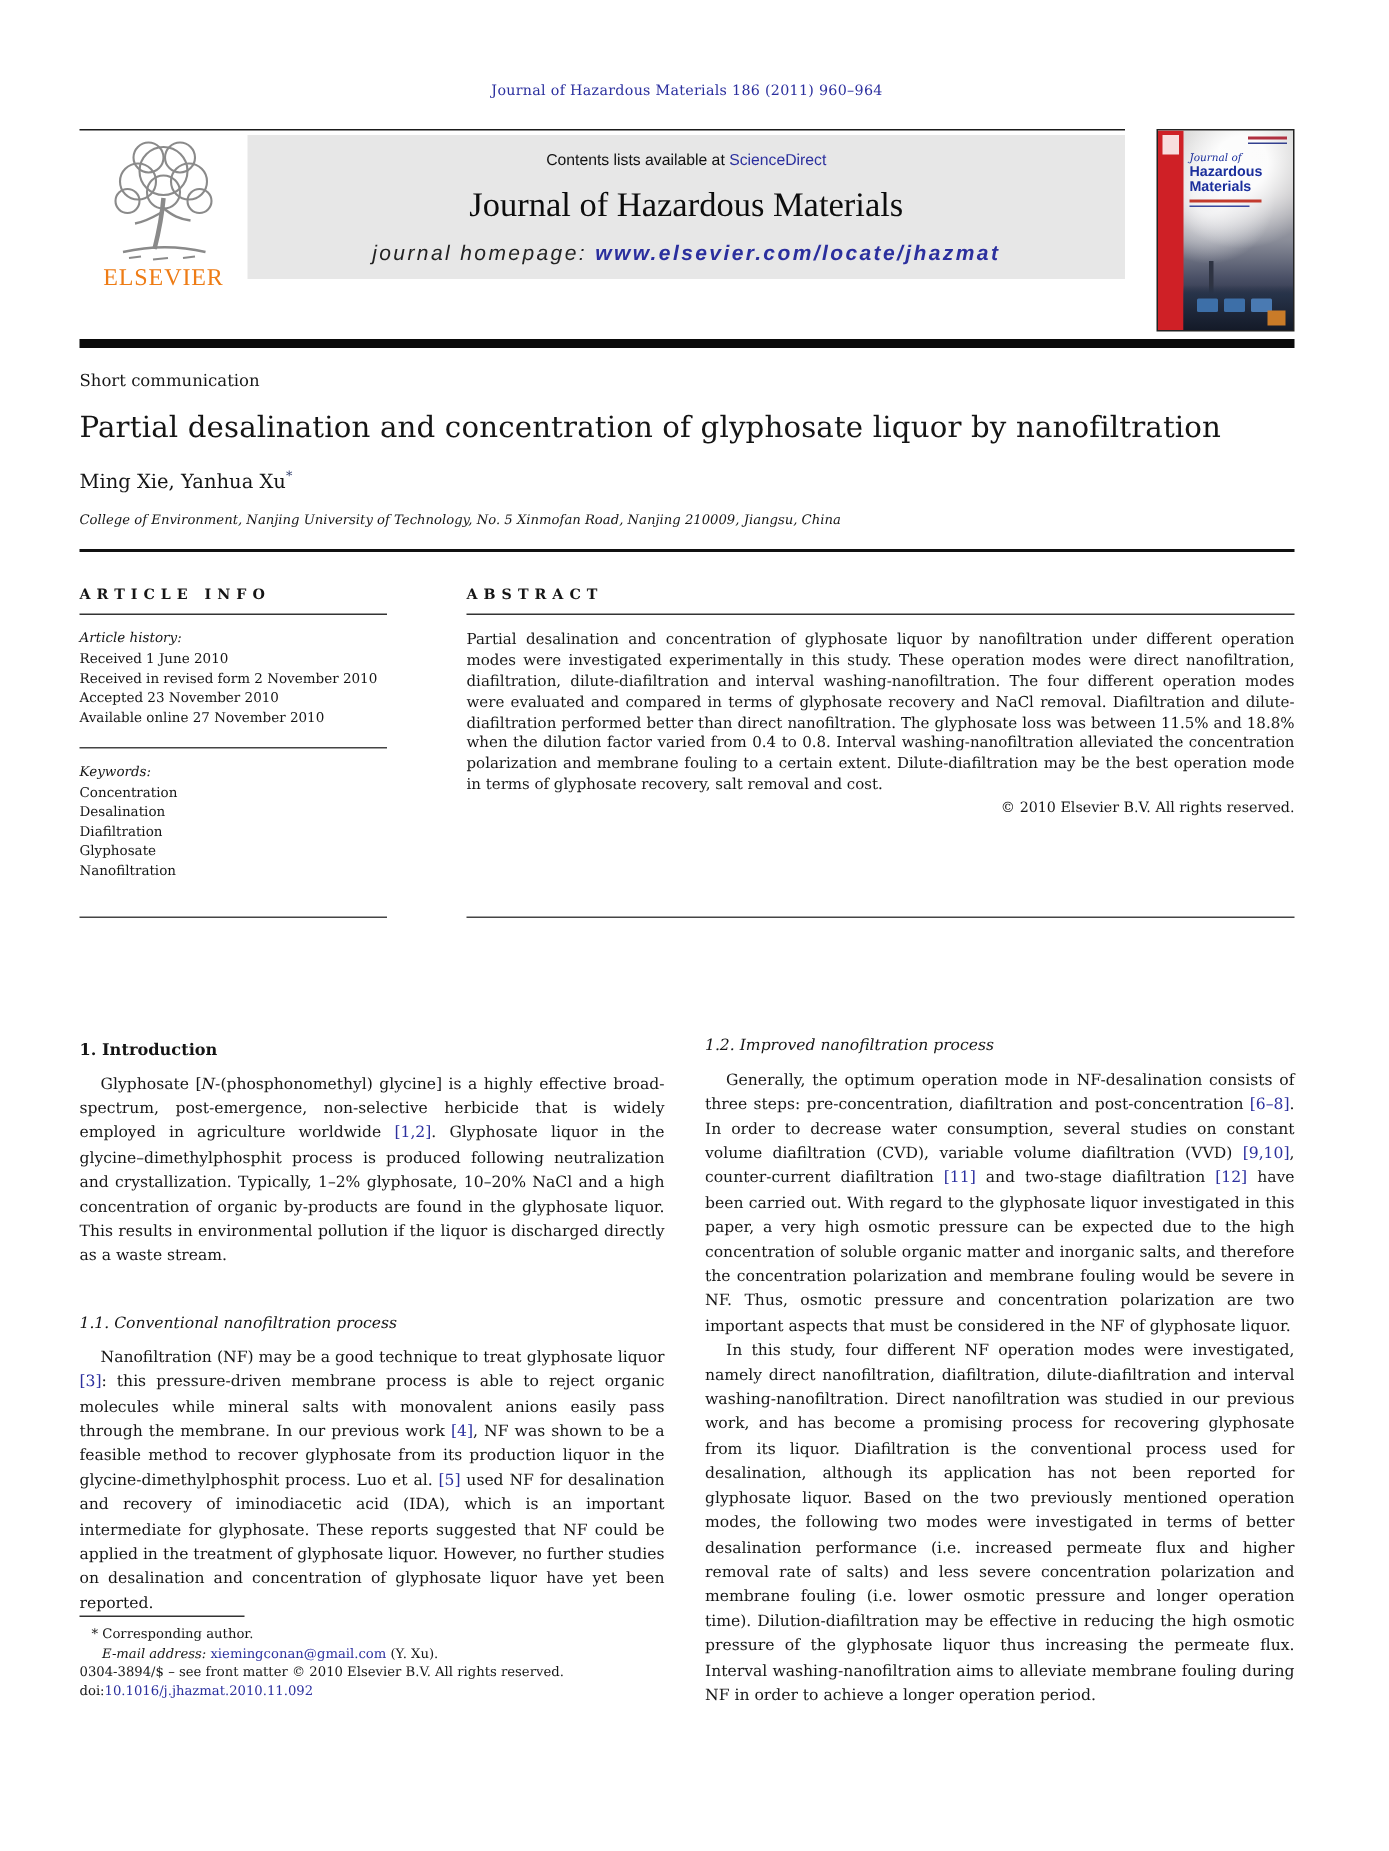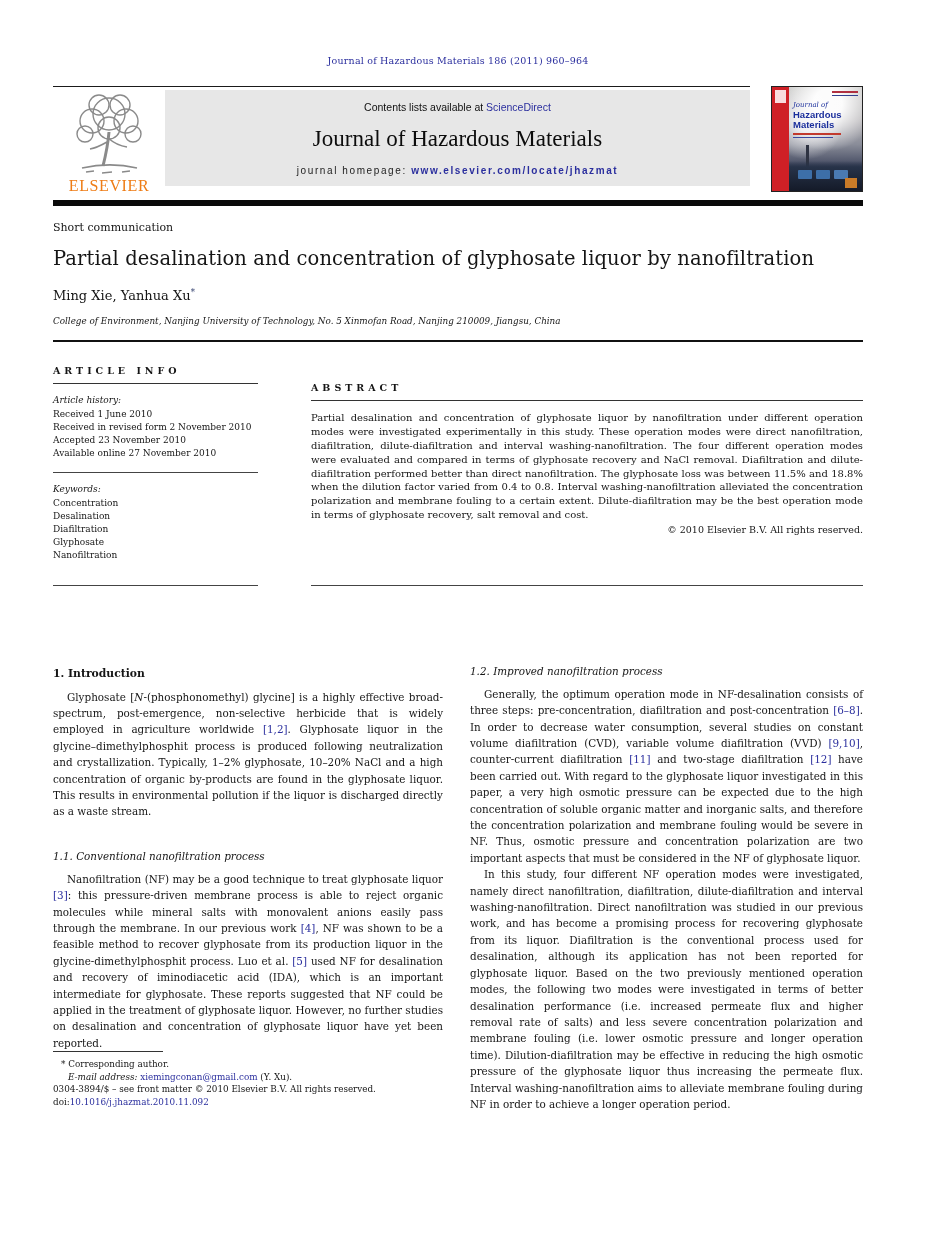--- a/index.html
+++ b/index.html
@@ -19,25 +19,25 @@
   
   .banner-row{display:flex;margin-top:20px;align-items:flex-start;}
   .banner-main{flex:1;border-top:1.5px solid #1a1a1a;display:flex;padding-top:3px;}
   .logo-block{width:112px;display:flex;flex-direction:column;align-items:center;padding-top:2px;}
   .logo-block svg{display:block;}
   .elsevier-word{font-family:"Liberation Serif",serif;font-size:16px;color:var(--orange);letter-spacing:.6px;margin-top:1px;}
   .gray-box{flex:1;background:var(--banner_bg);height:96px;display:flex;flex-direction:column;justify-content:space-between;padding:11px 8px 10px;text-align:center;}
   .contents-line{font-family:"Liberation Sans",sans-serif;font-size:10.5px;color:#111;}
   .sciencedirect{color:var(--link);}
   .banner-title{font-family:"Liberation Serif",serif;font-size:23px;color:#0c0c0c;}
-  .homepage-line{font-family:"Liberation Sans",sans-serif;font-size:10px;letter-spacing:1.6px;color:#222;}
+  .homepage-line{font-family:"Liberation Sans",sans-serif;font-size:14px;letter-spacing:1.6px;color:#222;font-style:italic;}
   .homepage-url{color:var(--link);font-weight:bold;}
 
   
-  .cover{width:92px;height:106px;margin-left:21px;border:1px solid #222;position:relative;flex-shrink:0;overflow:hidden;
+  .cover{width:92px;height:135px;margin-left:21px;border:1px solid #222;position:relative;flex-shrink:0;overflow:hidden;
     background:
       radial-gradient(circle at 62% 16%, rgba(255,255,255,.95) 0 14%, rgba(255,255,255,0) 46%),
       radial-gradient(circle at 38% 34%, rgba(240,240,242,.9) 0 10%, rgba(240,240,240,0) 42%),
       linear-gradient(180deg,#c9c9c7 0%,#b3b1b4 32%,#8a8d99 55%,#4a5066 74%,#262c40 88%,#1d2232 100%);}
   .cover-redband{position:absolute;left:0;top:0;width:17px;height:100%;background:var(--cover_red);}
   .cover-elsmark{position:absolute;left:3px;top:3px;width:11px;height:13px;background:rgba(255,255,255,.85);}
   .cover-topright{position:absolute;right:4px;top:4px;width:26px;}
   .cover-topright i{display:block;height:1.5px;margin-bottom:2px;background:#b03040;}
   .cover-topright i.b{background:#33408f;}
   .cover-title{position:absolute;left:21px;top:15px;color:#1b2f9c;line-height:1.12;}
@@ -57,21 +57,21 @@
   .comm-type{margin-top:15px;font-size:11px;}
   .paper-title{margin-top:13px;font-size:19.5px;font-weight:400;letter-spacing:.1px;}
   .authors{margin-top:17px;font-size:13px;}
   .authors sup{font-size:8.5px;color:#33406e;}
   .affiliation{margin-top:13px;font-size:8.8px;font-style:italic;}
   .thick-rule{margin-top:14px;border-top:2px solid #111;}
 
   
   .ia-section{display:flex;align-items:stretch;}
   .info-col{width:205px;margin-right:53px;flex-shrink:0;padding-top:23px;padding-bottom:22px;border-bottom:1.2px solid #444;}
-  .abs-col{flex:1;padding-top:40px;padding-bottom:14px;border-bottom:1.2px solid #444;display:flex;flex-direction:column;}
+  .abs-col{flex:1;padding-top:23px;padding-bottom:14px;border-bottom:1.2px solid #444;display:flex;flex-direction:column;}
   .col-heading{font-size:9.5px;font-weight:bold;letter-spacing:4px;border-bottom:1.2px solid #333;padding-bottom:7px;white-space:nowrap;}
   .info-label{font-style:italic;font-size:9px;margin-top:10px;line-height:13.2px;}
   .info-line{font-size:9px;line-height:13.2px;white-space:nowrap;}
   .inner-rule{border-top:1px solid #444;margin-top:12px;margin-bottom:10px;}
   .abs-text{margin-top:10px;font-size:10px;line-height:13.8px;text-align:justify;}
   .abs-copyright{text-align:right;font-size:9.5px;margin-top:2px;}
 
   
   .body-cols{display:flex;margin-top:24px;min-height:556px;align-items:center;}
   .col-left{width:390px;margin-right:27px;flex-shrink:0;display:flex;flex-direction:column;}

